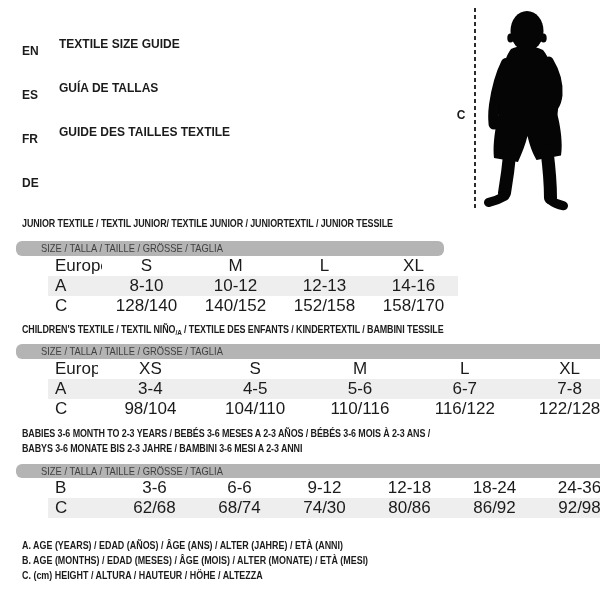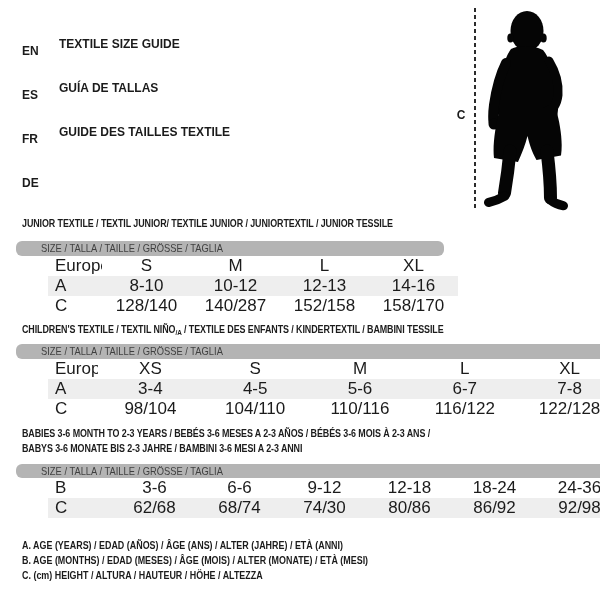--- a/index.html
+++ b/index.html
@@ -129,21 +129,21 @@
       <tr class="shaded">
         <td>A</td>
         <td>8-10</td>
         <td>10-12</td>
         <td>12-13</td>
         <td>14-16</td>
       </tr>
       <tr>
         <td>C</td>
         <td>128/140</td>
-        <td>140/287</td>
+        <td>140/152</td>
         <td>152/158</td>
         <td>158/170</td>
       </tr>
     </tbody>
 </table>
 
 <div class="ttitle cond" id="t2-title"><span>CHILDREN'S TEXTILE / TEXTIL NIÑO</span><span class="subscript">/A</span><span> / TEXTILE DES ENFANTS / KINDERTEXTIL / BAMBINI TESSILE</span></div>
 <div class="sizebar" id="t2-bar"><span class="cond">SIZE / TALLA / TAILLE / GRÖSSE / TAGLIA</span></div>
 <table class="stable" id="t2-table">
   <colgroup>

